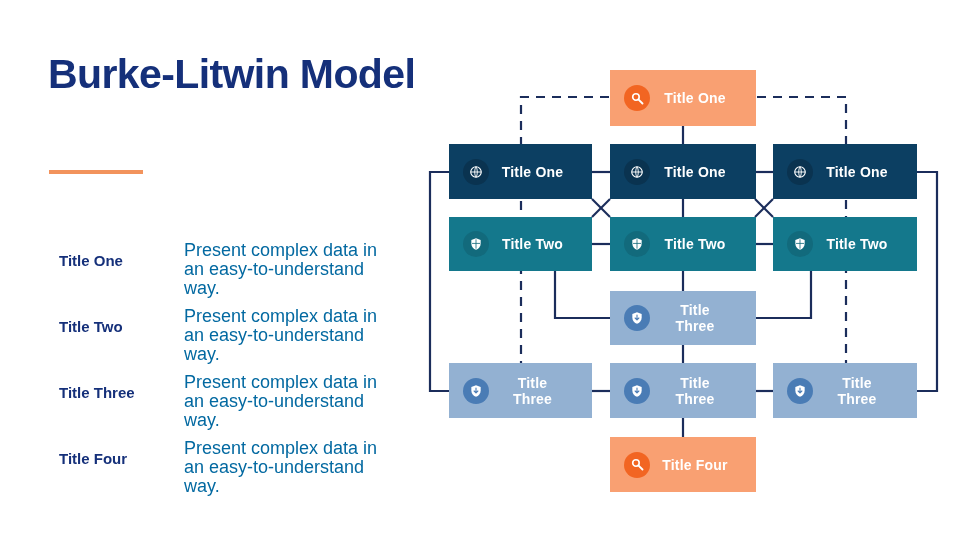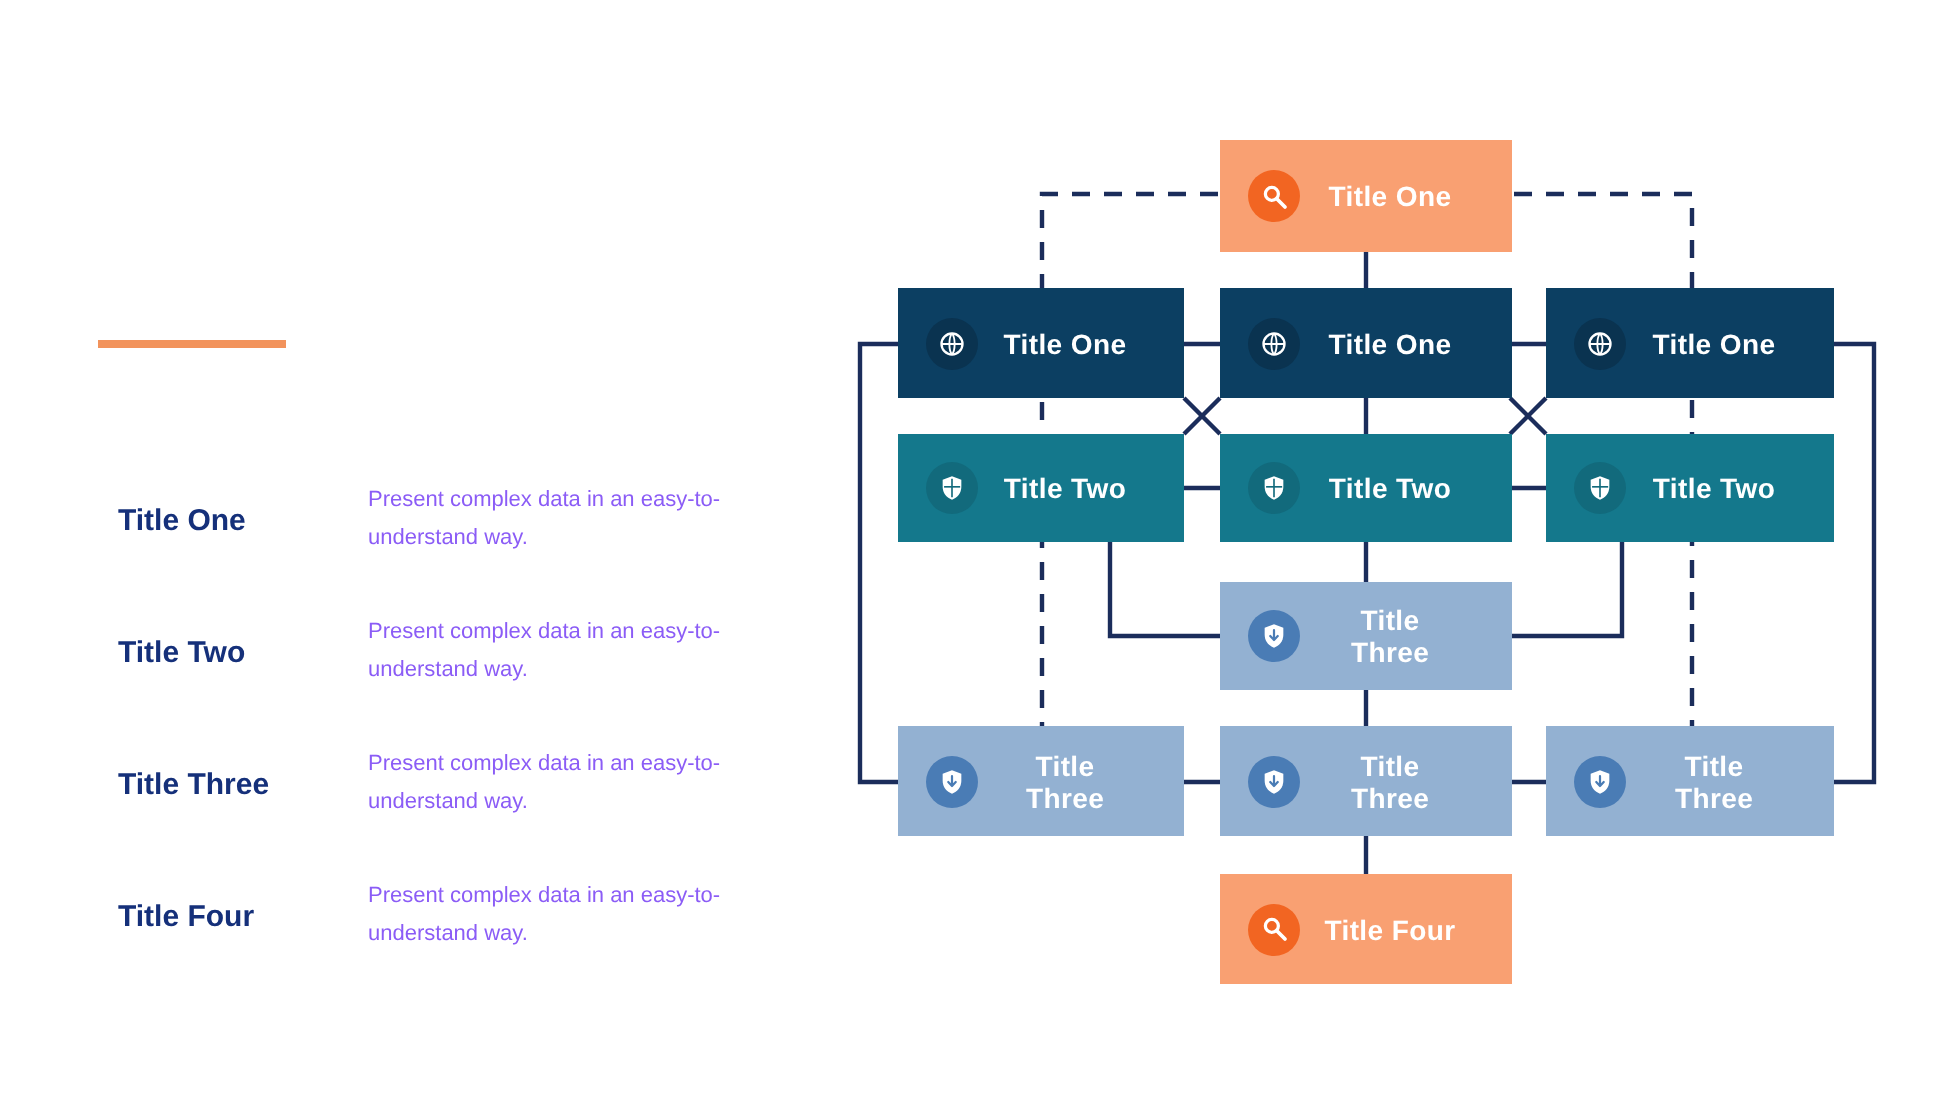--- a/index.html
+++ b/index.html
@@ -63,23 +63,23 @@
     width: 130px;
     font-size: 15px;
     font-weight: bold;
     color: #15307a;
   }
   .legend-desc {
     position: absolute;
     left: 136px;
     top: 3px;
     width: 210px;
-    font-size: 11px;
+    font-size: 18px;
     line-height: 19px;
-    color: #8b5cf6;
+    color: #0369a1;
   }
 
   
   #diagram {
     position: absolute;
     left: 0;
     top: 0;
     width: 980px;
     height: 551px;
   }
@@ -126,20 +126,21 @@
   .n-teal        { background: #14788c; }
   .n-teal .ico   { background: #126a7c; }
   .n-blue        { background: #93b1d2; }
   .n-blue .ico   { background: #4a7cb5; }
 </style>
 </head>
 <body>
 
 <div id="slide">
 
+  <div id="page-title">Burke-Litwin Model</div>
   <div id="title-rule"></div>
 
   <div class="legend-row" style="top:238px">
     <div class="legend-label">Title One</div>
     <div class="legend-desc">Present complex data in an easy-to-understand way.</div>
   </div>
   <div class="legend-row" style="top:304px">
     <div class="legend-label">Title Two</div>
     <div class="legend-desc">Present complex data in an easy-to-understand way.</div>
   </div>

